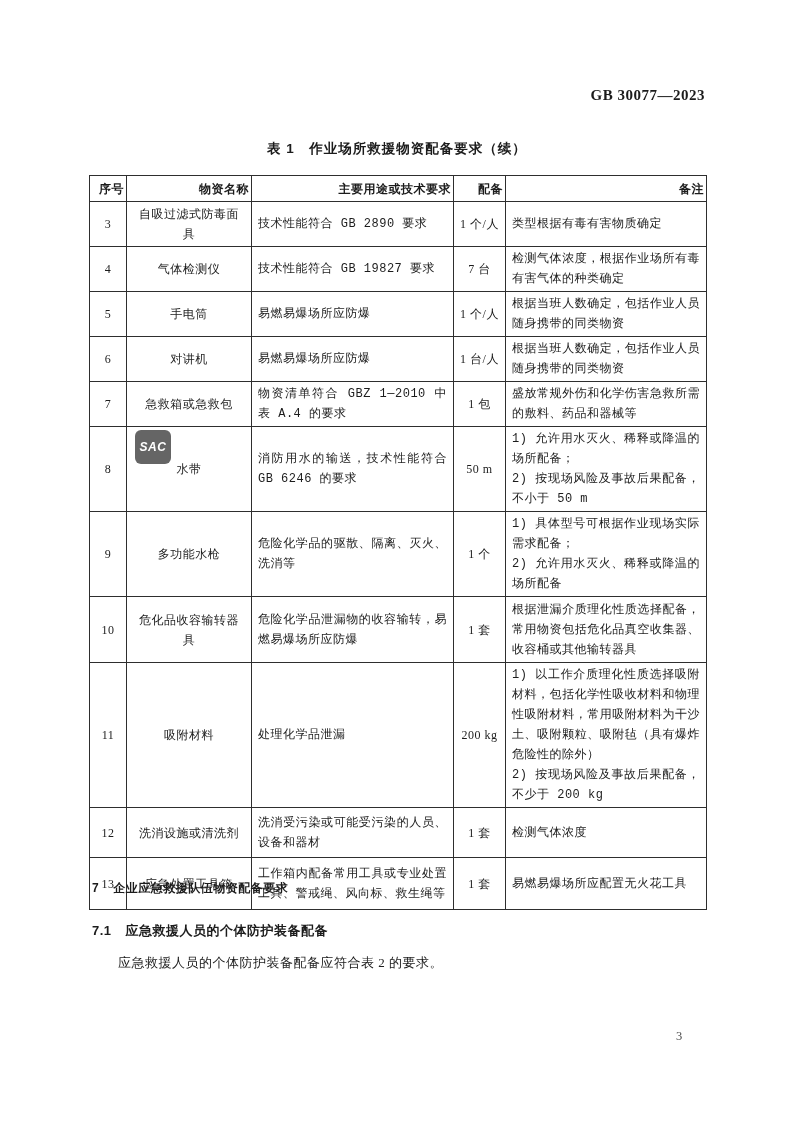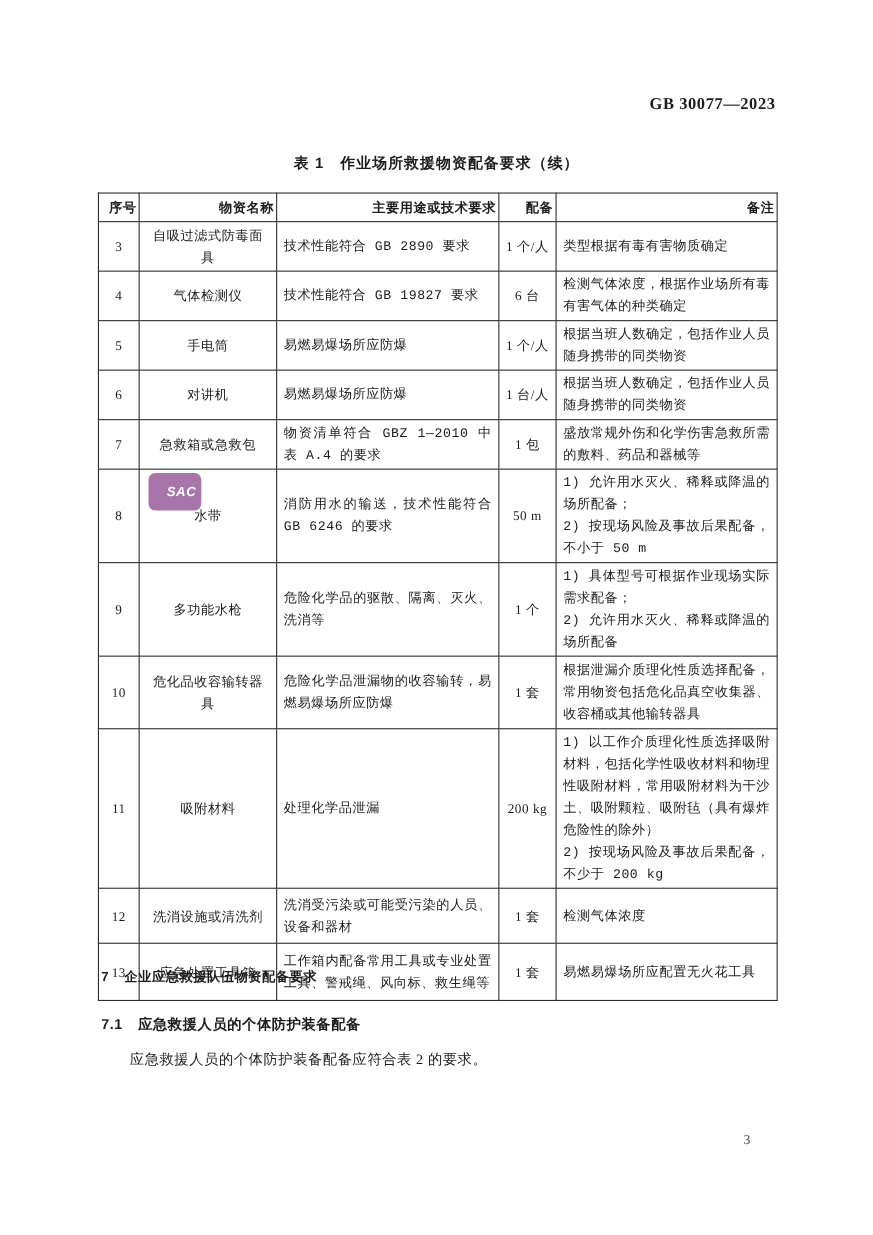--- a/index.html
+++ b/index.html
@@ -39,26 +39,25 @@
     font-weight:bold;font-size:12px;
     text-align:right;padding:2px 2px;
   }
   td.c-no,td.c-qty{text-align:center;padding:2px 2px;}
   td.c-name{text-align:center;padding:2px 4px;position:relative;}
   td.c-use,td.c-remark{text-align:justify;padding:3px 8px;font-family:Liberation Mono, monospace;}
   td.c-remark .rline{margin:0;}
   .wm{
     position:absolute;top:3px;left:8px;
     width:36px;height:34px;border-radius:6px;
-    background:#701a75;opacity:.6;
+    background:#000000;opacity:.6;
     color:#ffffff;font-family:"Liberation Sans","DejaVu Sans",sans-serif;
     font-style:italic;font-weight:bold;font-size:12px;
     display:flex;align-items:center;justify-content:center;
     pointer-events:none;
-    padding-left:12px;
   }
   .sec-heading{
     position:absolute;left:92px;
     font-family:"Liberation Sans","DejaVu Sans",sans-serif;
     font-weight:bold;font-size:12px;letter-spacing:.5px;
     white-space:nowrap;
   }
   .sec-heading .num{margin-right:14px;}
   .body-para{
     position:absolute;left:92px;width:614px;
@@ -101,21 +100,21 @@
         <td class="c-use">技术性能符合 GB 2890 要求</td>
         <td class="c-qty">1 个/人</td>
         <td class="c-remark">
           <div class="rline">类型根据有毒有害物质确定</div>
         </td>
       </tr>
       <tr style="height: 43px;">
         <td class="c-no">4</td>
         <td class="c-name">气体检测仪</td>
         <td class="c-use">技术性能符合 GB 19827 要求</td>
-        <td class="c-qty">6 台</td>
+        <td class="c-qty">7 台</td>
         <td class="c-remark">
           <div class="rline">检测气体浓度，根据作业场所有毒有害气体的种类确定</div>
         </td>
       </tr>
       <tr style="height: 42px;">
         <td class="c-no">5</td>
         <td class="c-name">手电筒</td>
         <td class="c-use">易燃易爆场所应防爆</td>
         <td class="c-qty">1 个/人</td>
         <td class="c-remark">

